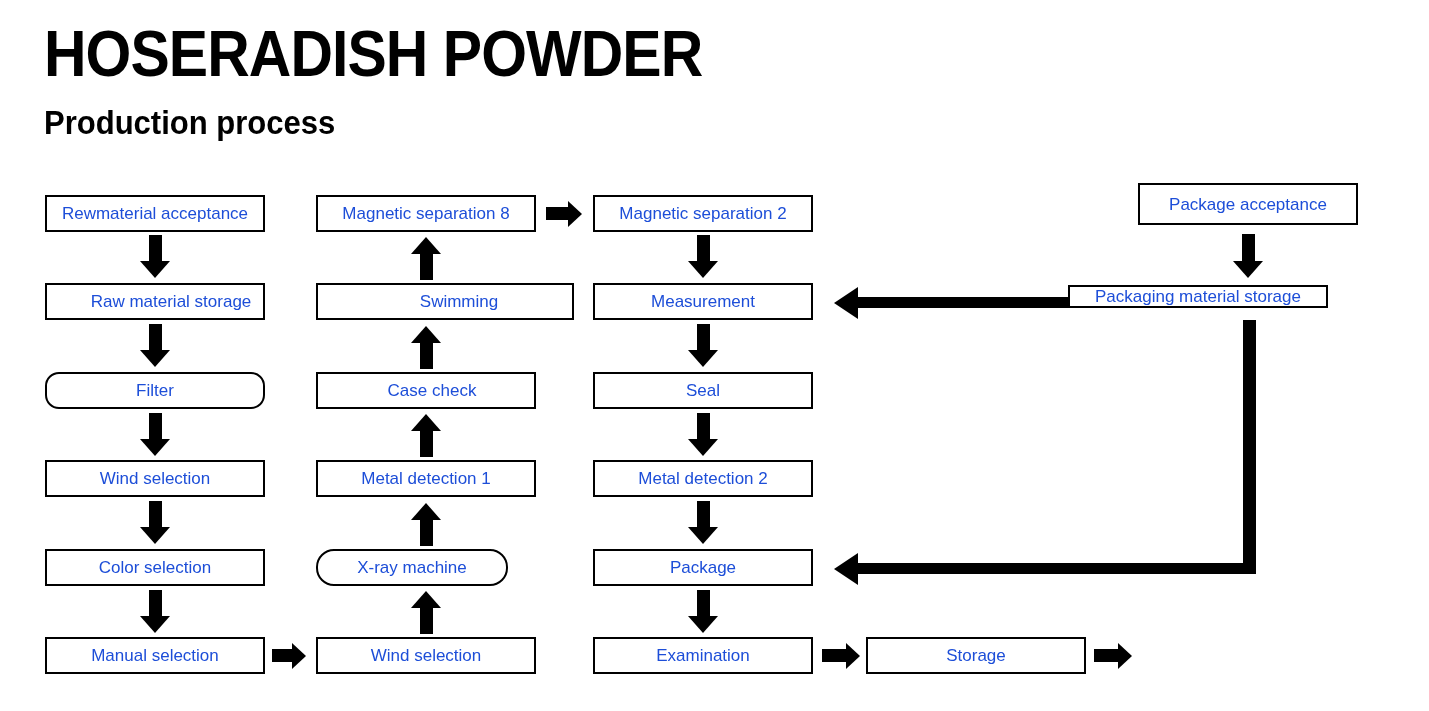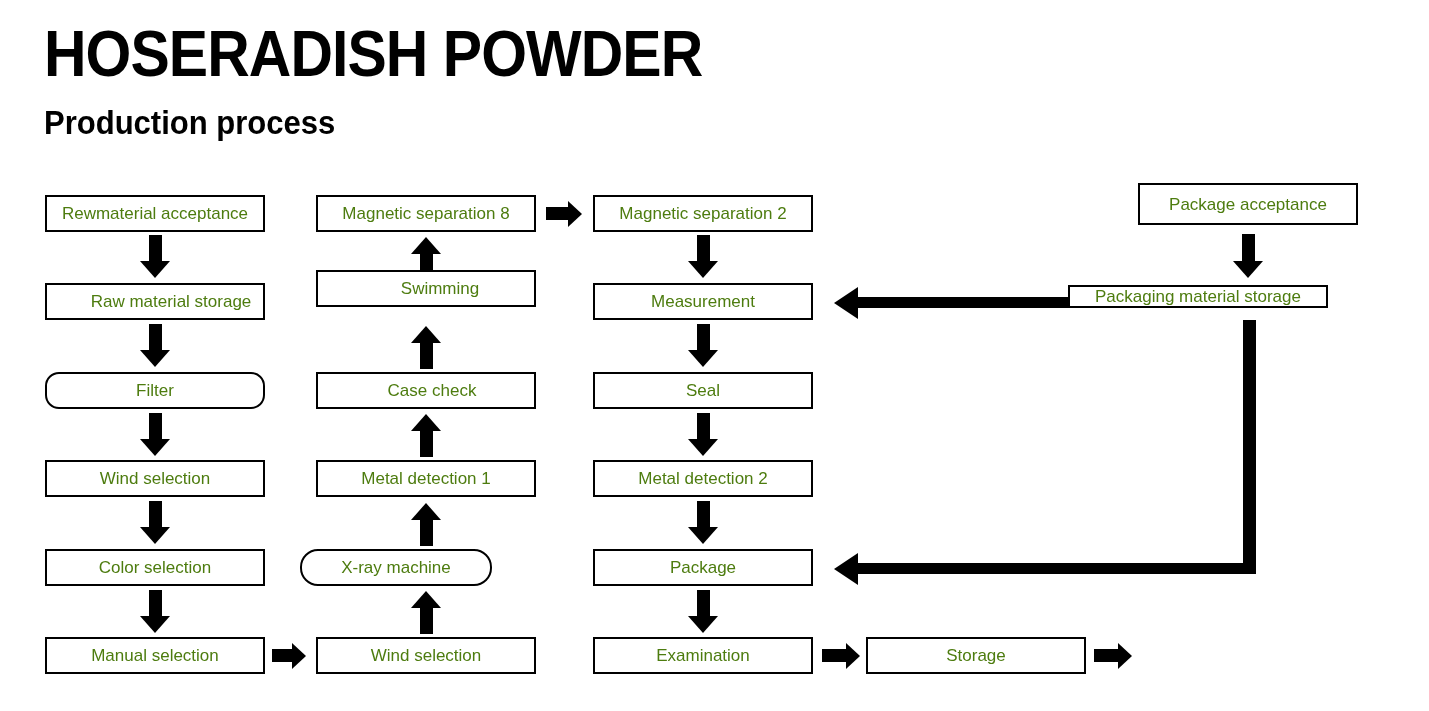--- a/index.html
+++ b/index.html
@@ -44,21 +44,21 @@
     transform-origin: left top;
     white-space: nowrap;
   }
 
   
   .node {
     position: absolute;
     box-sizing: border-box;
     border: 2px solid #000000;
     background: #ffffff;
-    color: #4d7c0f;
+    color: #1d4ed8;
     font-family: "Liberation Sans", sans-serif;
     font-size: 17px;
     line-height: 1;
     display: flex;
     align-items: center;
     justify-content: center;
     text-align: right;
     white-space: nowrap;
     z-index: 3;
   }
@@ -199,39 +199,39 @@
     <div class="stem" style="width:22px;"></div>
       <div class="head"></div>
   </div>
 
   <div class="node" style="left:316px; top:195px; width:220px; height:37px;">Magnetic separation 8</div>
   <div class="arrow arrow-up" style="left:410px; top:237px; width:32px; height:43px;">
     <div class="head"></div>
       <div class="stem" style="height:26px;"></div>
   </div>
 
-  <div class="node" style="left:316px; top:270px; width:220px; height:37px;padding-left:28px;">Swimming</div>
+  <div class="node" style="left:316px; top:283px; width:258px; height:37px;padding-left:28px;">Swimming</div>
   <div class="arrow arrow-up" style="left:410px; top:326px; width:32px; height:43px;">
     <div class="head"></div>
       <div class="stem" style="height:26px;"></div>
   </div>
 
   <div class="node" style="left:316px; top:372px; width:220px; height:37px;padding-left:12px;">Case check</div>
   <div class="arrow arrow-up" style="left:410px; top:414px; width:32px; height:43px;">
     <div class="head"></div>
       <div class="stem" style="height:26px;"></div>
   </div>
 
   <div class="node" style="left:316px; top:460px; width:220px; height:37px;">Metal detection 1</div>
   <div class="arrow arrow-up" style="left:410px; top:503px; width:32px; height:43px;">
     <div class="head"></div>
       <div class="stem" style="height:26px;"></div>
   </div>
 
-  <div class="node" style="left:300px; top:549px; width:192px; height:37px;border-radius:18px;">X-ray machine</div>
+  <div class="node" style="left:316px; top:549px; width:192px; height:37px;border-radius:18px;">X-ray machine</div>
   <div class="arrow arrow-up" style="left:410px; top:591px; width:32px; height:43px;">
     <div class="head"></div>
       <div class="stem" style="height:26px;"></div>
   </div>
 
   <div class="node" style="left:316px; top:637px; width:220px; height:37px;">Wind selection</div>
 
   <div class="arrow arrow-right" style="left:546px; top:197px; width:36px; height:33px;">
     <div class="stem" style="width:24px;"></div>
       <div class="head"></div>

